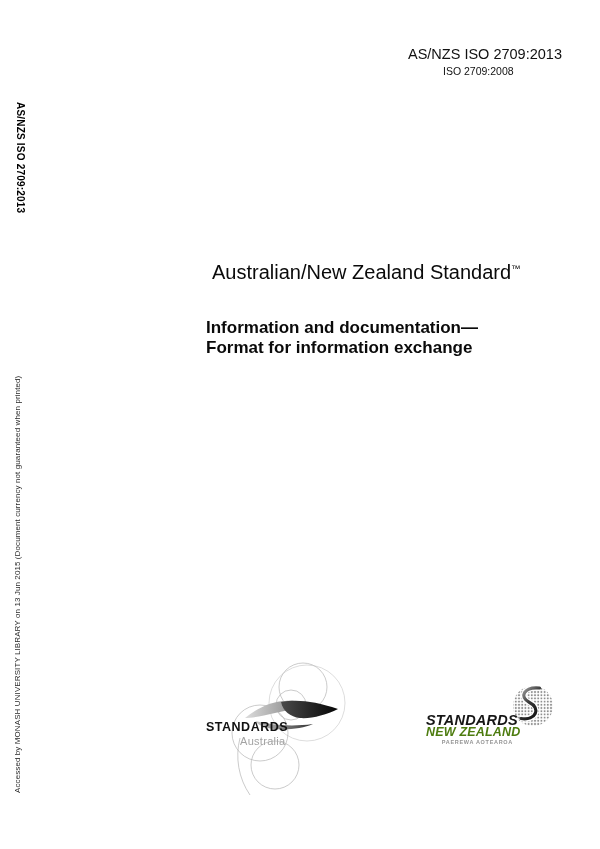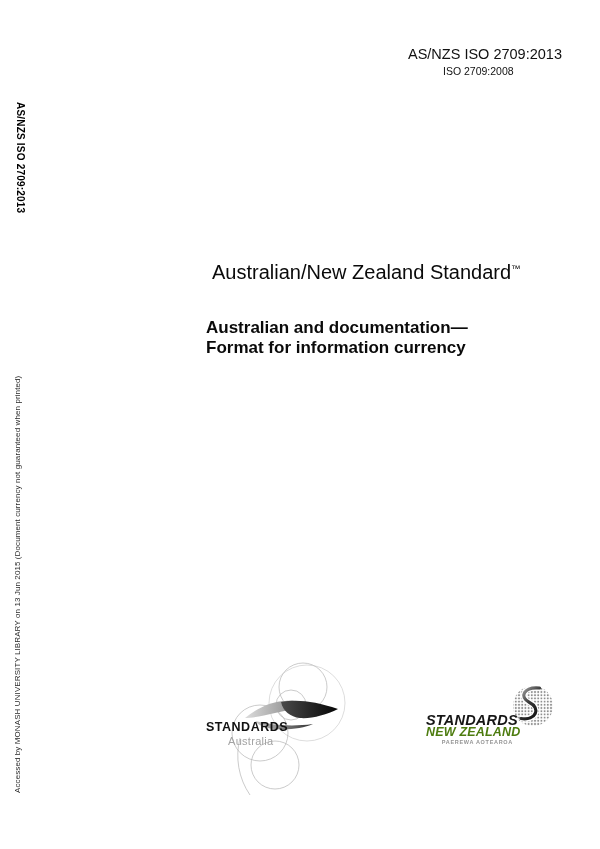--- a/index.html
+++ b/index.html
@@ -22,21 +22,21 @@
     transform:rotate(-90deg);transform-origin:0 0;
     font-size:8px;letter-spacing:0.1px;color:#2b2b2b;white-space:nowrap;
   }
   
   .title{position:absolute;left:212px;top:257px;font-size:20px;line-height:24px;color:#0a0a0a;}
   .title .tm{font-size:9.5px;vertical-align:7px;letter-spacing:0.5px;}
   .subtitle{position:absolute;left:206px;top:318px;font-size:17px;font-weight:bold;line-height:19.5px;color:#0a0a0a;}
   
   .sa-art{position:absolute;left:195px;top:655px;}
   .sa-name{position:absolute;left:206px;top:720px;font-size:12.5px;font-weight:bold;letter-spacing:0.5px;color:#111;}
-  .sa-region{position:absolute;left:228px;top:735px;font-size:11px;letter-spacing:0.3px;color:#a3a3a3;}
+  .sa-region{position:absolute;left:240px;top:735px;font-size:11px;letter-spacing:0.3px;color:#a3a3a3;}
   
   .snz-name1{position:absolute;left:426px;top:712px;font-size:14.5px;font-weight:bold;font-style:italic;letter-spacing:0.2px;color:#161616;}
   .snz-name2{position:absolute;left:426px;top:725px;font-size:12.5px;font-weight:bold;font-style:italic;letter-spacing:0.2px;color:#4d7c0f;}
   .snz-maori{position:absolute;left:426px;top:739px;width:87px;text-align:right;font-size:5.5px;font-weight:bold;letter-spacing:0.7px;color:#949494;}
   .snz-emblem{position:absolute;left:511px;top:684px;}
 </style>
 </head>
 <body>
 
 <div class="page">
@@ -45,22 +45,22 @@
     <div class="designation">AS/NZS ISO 2709:2013</div>
     <div class="iso-ref">ISO 2709:2008</div>
   </div>
 
   <div class="spine-designation">AS/NZS ISO 2709:2013</div>
   <div class="spine-access">Accessed by MONASH UNIVERSITY LIBRARY on 13 Jun 2015 (Document currency not guaranteed when printed)</div>
 
   <div class="title"><span>Australian/New Zealand Standard</span><span class="tm">™</span></div>
 
   <div class="subtitle">
-    <div>Australian and documentation—</div>
-    <div>Format for information currency</div>
+    <div>Information and documentation—</div>
+    <div>Format for information exchange</div>
   </div>
 
   <svg class="sa-art" width="160" height="145" viewBox="0 0 160 145" xmlns="http://www.w3.org/2000/svg">
     <defs>
       <linearGradient id="lg1" x1="0" y1="0" x2="1" y2="0">
         <stop offset="0" stop-color="#dcdcdc"></stop>
           <stop offset="1" stop-color="#6b6b6b"></stop>
       </linearGradient>
       <linearGradient id="lg2" x1="0" y1="0" x2="1" y2="0">
         <stop offset="0" stop-color="#4a4a4a"></stop>

